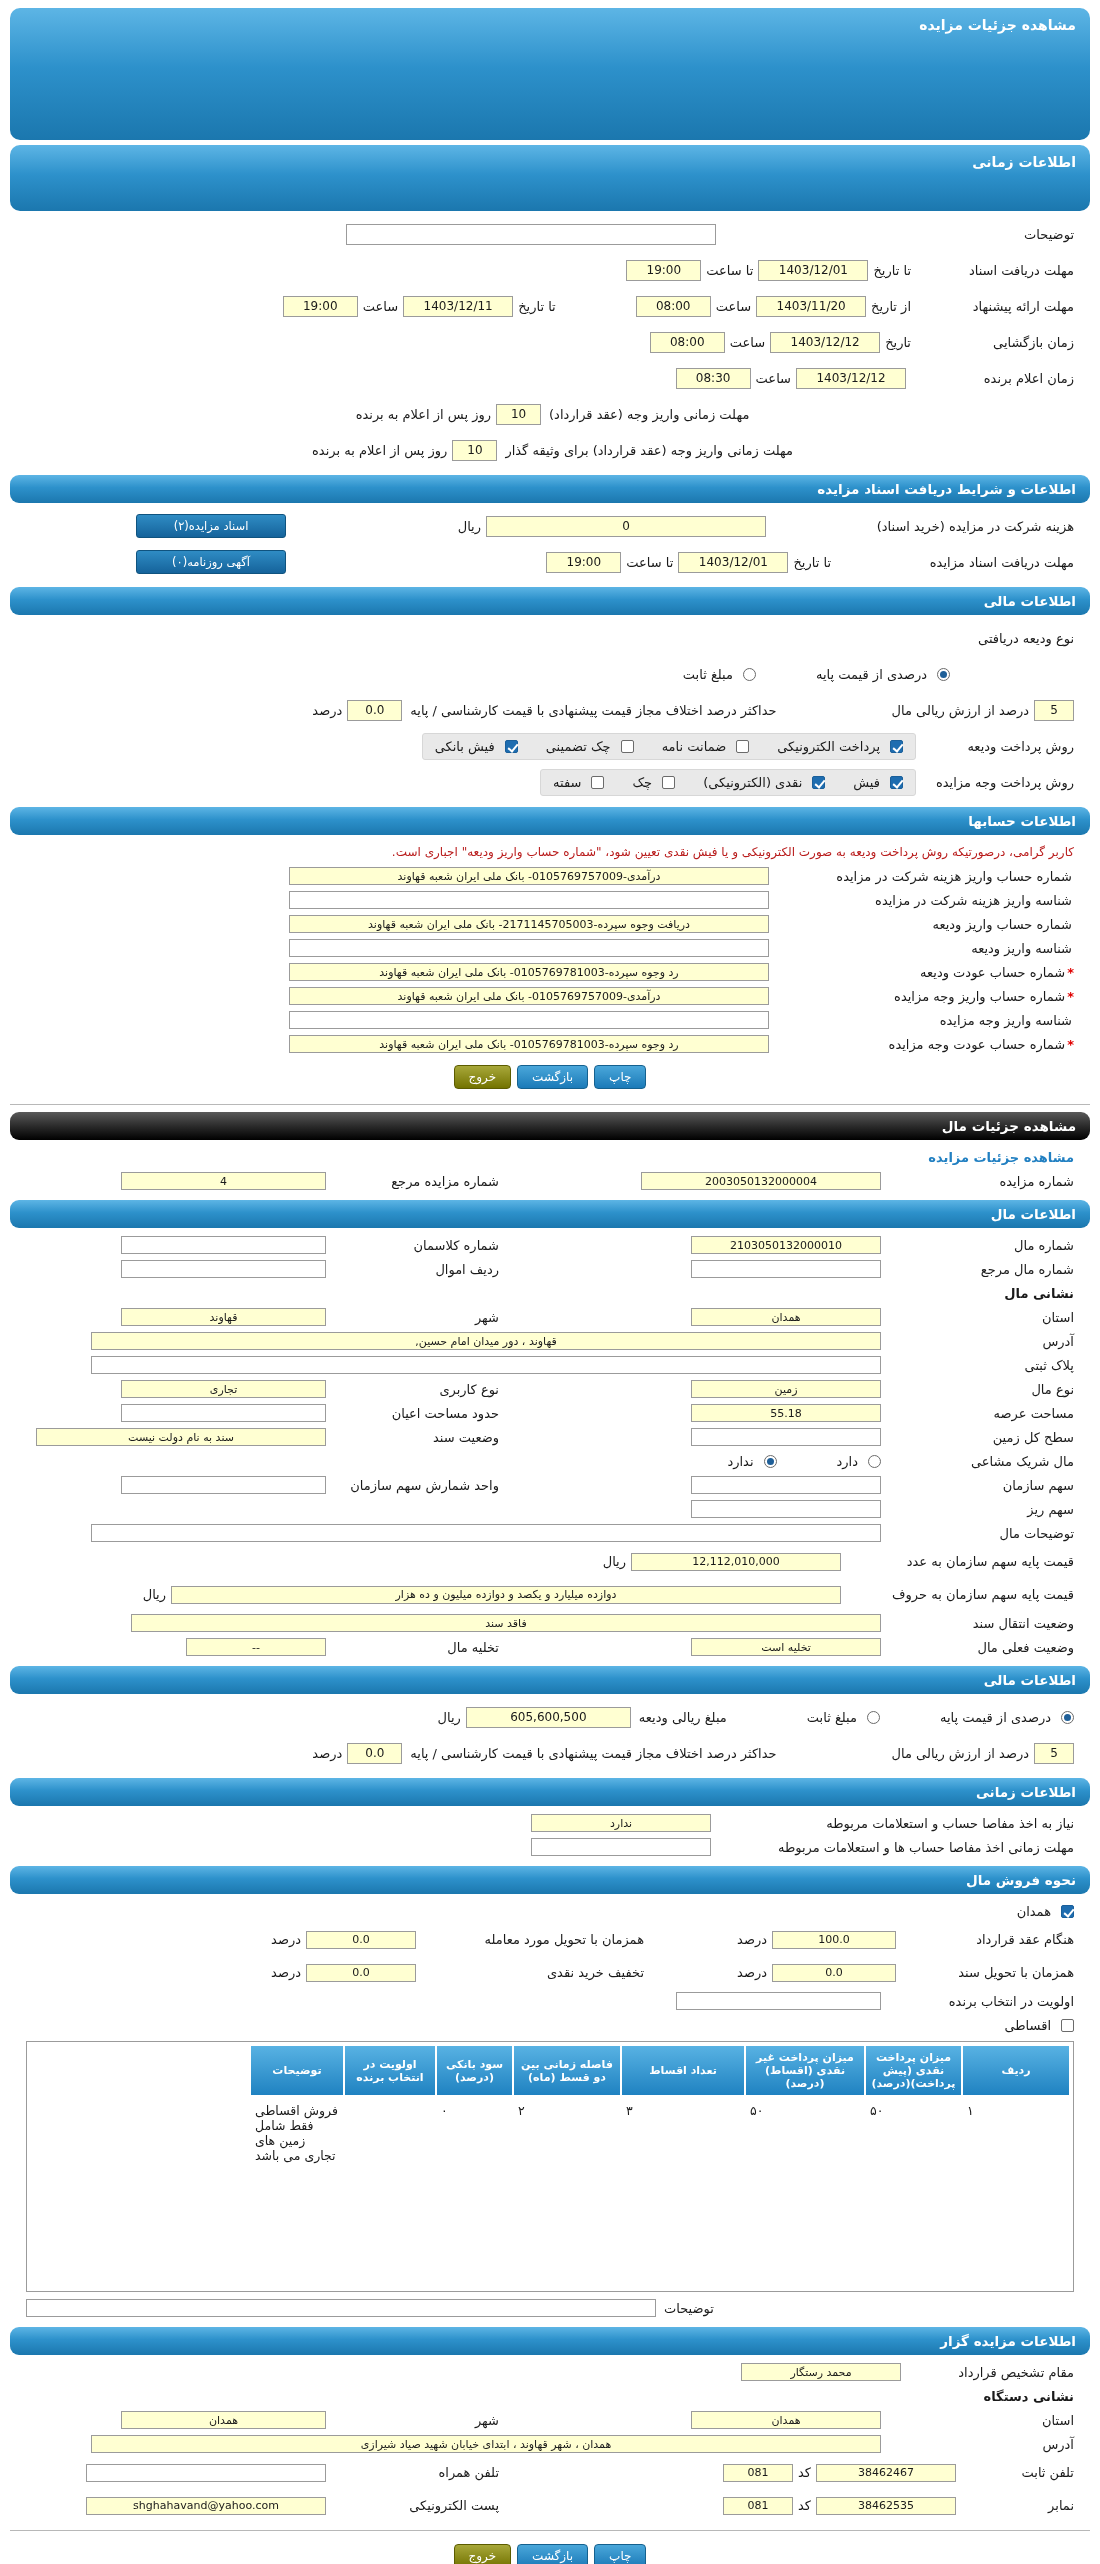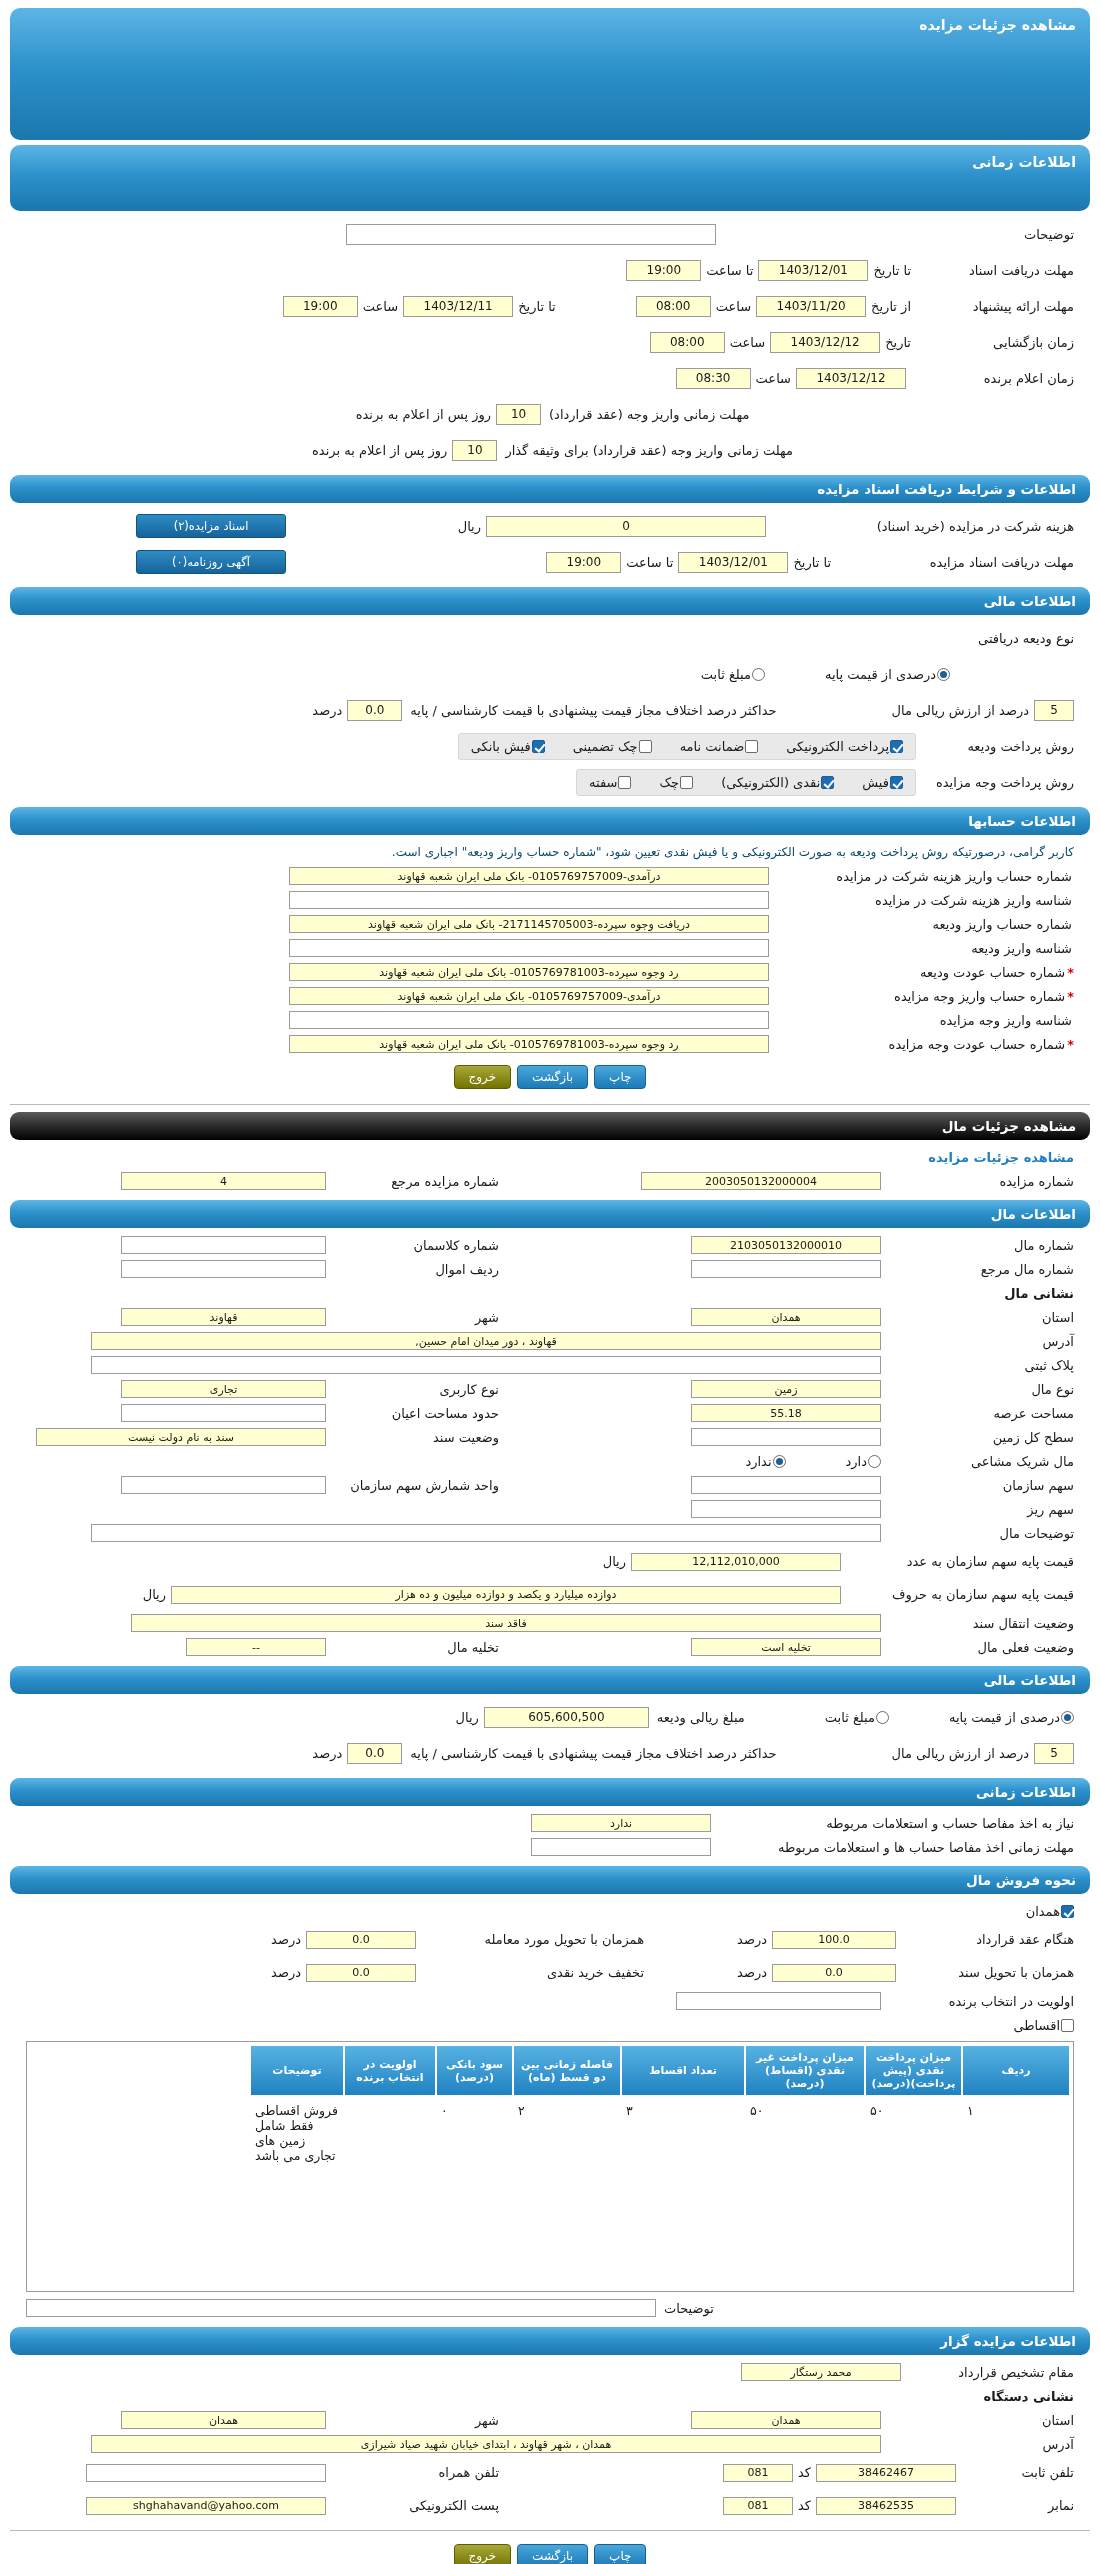--- a/index.html
+++ b/index.html
@@ -27,24 +27,24 @@
 .lw110{width:110px}.lw150{width:150px}.lw165{width:165px}.lw170{width:170px}.lw185{width:185px}
 .lw220{width:220px}.lw225{width:225px}.lw230{width:230px}.lw300{width:300px}.lw355{width:355px}
 .w40{width:40px}.w45{width:45px}.w55{width:55px}.w70{width:70px}.w75{width:75px}.w110{width:110px}
 .w130{width:124px}.w140{width:140px}.w160{width:160px}.w165{width:165px}.w180{width:180px}.w190{width:190px}
 .w205{width:205px}.w210{width:210px}.w240{width:240px}.w280{width:280px}.w290{width:290px}.w370{width:370px}
 .w480{width:480px}.w630{width:630px}.w670{width:670px}.w750{width:750px}.w790{width:790px}
 .mr60{margin-right:60px}.mr80{margin-right:80px}.mr110{margin-right:110px}.mr300{margin-right:300px}
 .ml110{margin-left:110px}
 .ind{padding-right:140px}
 .subhead{font-weight:bold;padding:4px 16px;min-height:24px;display:flex;align-items:center;font-size:13px}
-.notice{color:#0c4a6e;font-size:12px;padding:5px 16px}
+.notice{color:#b91c1c;font-size:12px;padding:5px 16px}
 .star{color:#e00000;font-weight:bold;margin-left:2px}
 .lblwrap{width:295px;text-align:right;margin-left:10px;white-space:nowrap}
-.opt{display:inline-flex;align-items:center;gap:1px;white-space:nowrap}
+.opt{display:inline-flex;align-items:center;gap:10px;white-space:nowrap}
 .rdo{width:13px;height:13px;border:1px solid #6b6b6b;border-radius:50%;background:#fff;position:relative;flex:none;display:inline-block}
 .rdo[data-checked="true"]::after{content:"";position:absolute;left:2px;top:2px;right:2px;bottom:2px;border-radius:50%;background:#1f5f98}
 .cbx{width:13px;height:13px;border:1px solid #6b6b6b;border-radius:2px;background:#fff;position:relative;flex:none;display:inline-block}
 .cbx[data-checked="true"]{background:#1e6db0;border-color:#1a5f9a}
 .cbx[data-checked="true"]::after{content:"";position:absolute;left:4px;top:1px;width:4px;height:8px;border:solid #fff;border-width:0 2px 2px 0;transform:rotate(40deg)}
 .strip{background:#e9e9e9;border:1px solid #d7d7d7;border-radius:3px;display:inline-flex;align-items:center;gap:28px;padding:5px 12px}
 .btnrow{display:flex;justify-content:center;gap:6px;padding:9px 0 7px}
 .btn{font-family:inherit;font-size:12px;color:#fff;border-radius:4px;padding:4px 14px;cursor:pointer}
 .btn-blue{background:linear-gradient(180deg,#4aa7da,#1b7ab8);border:1px solid #15618f}
 .btn-olive{background:linear-gradient(180deg,#a8a83a,#737300);border:1px solid #5c5c00}

